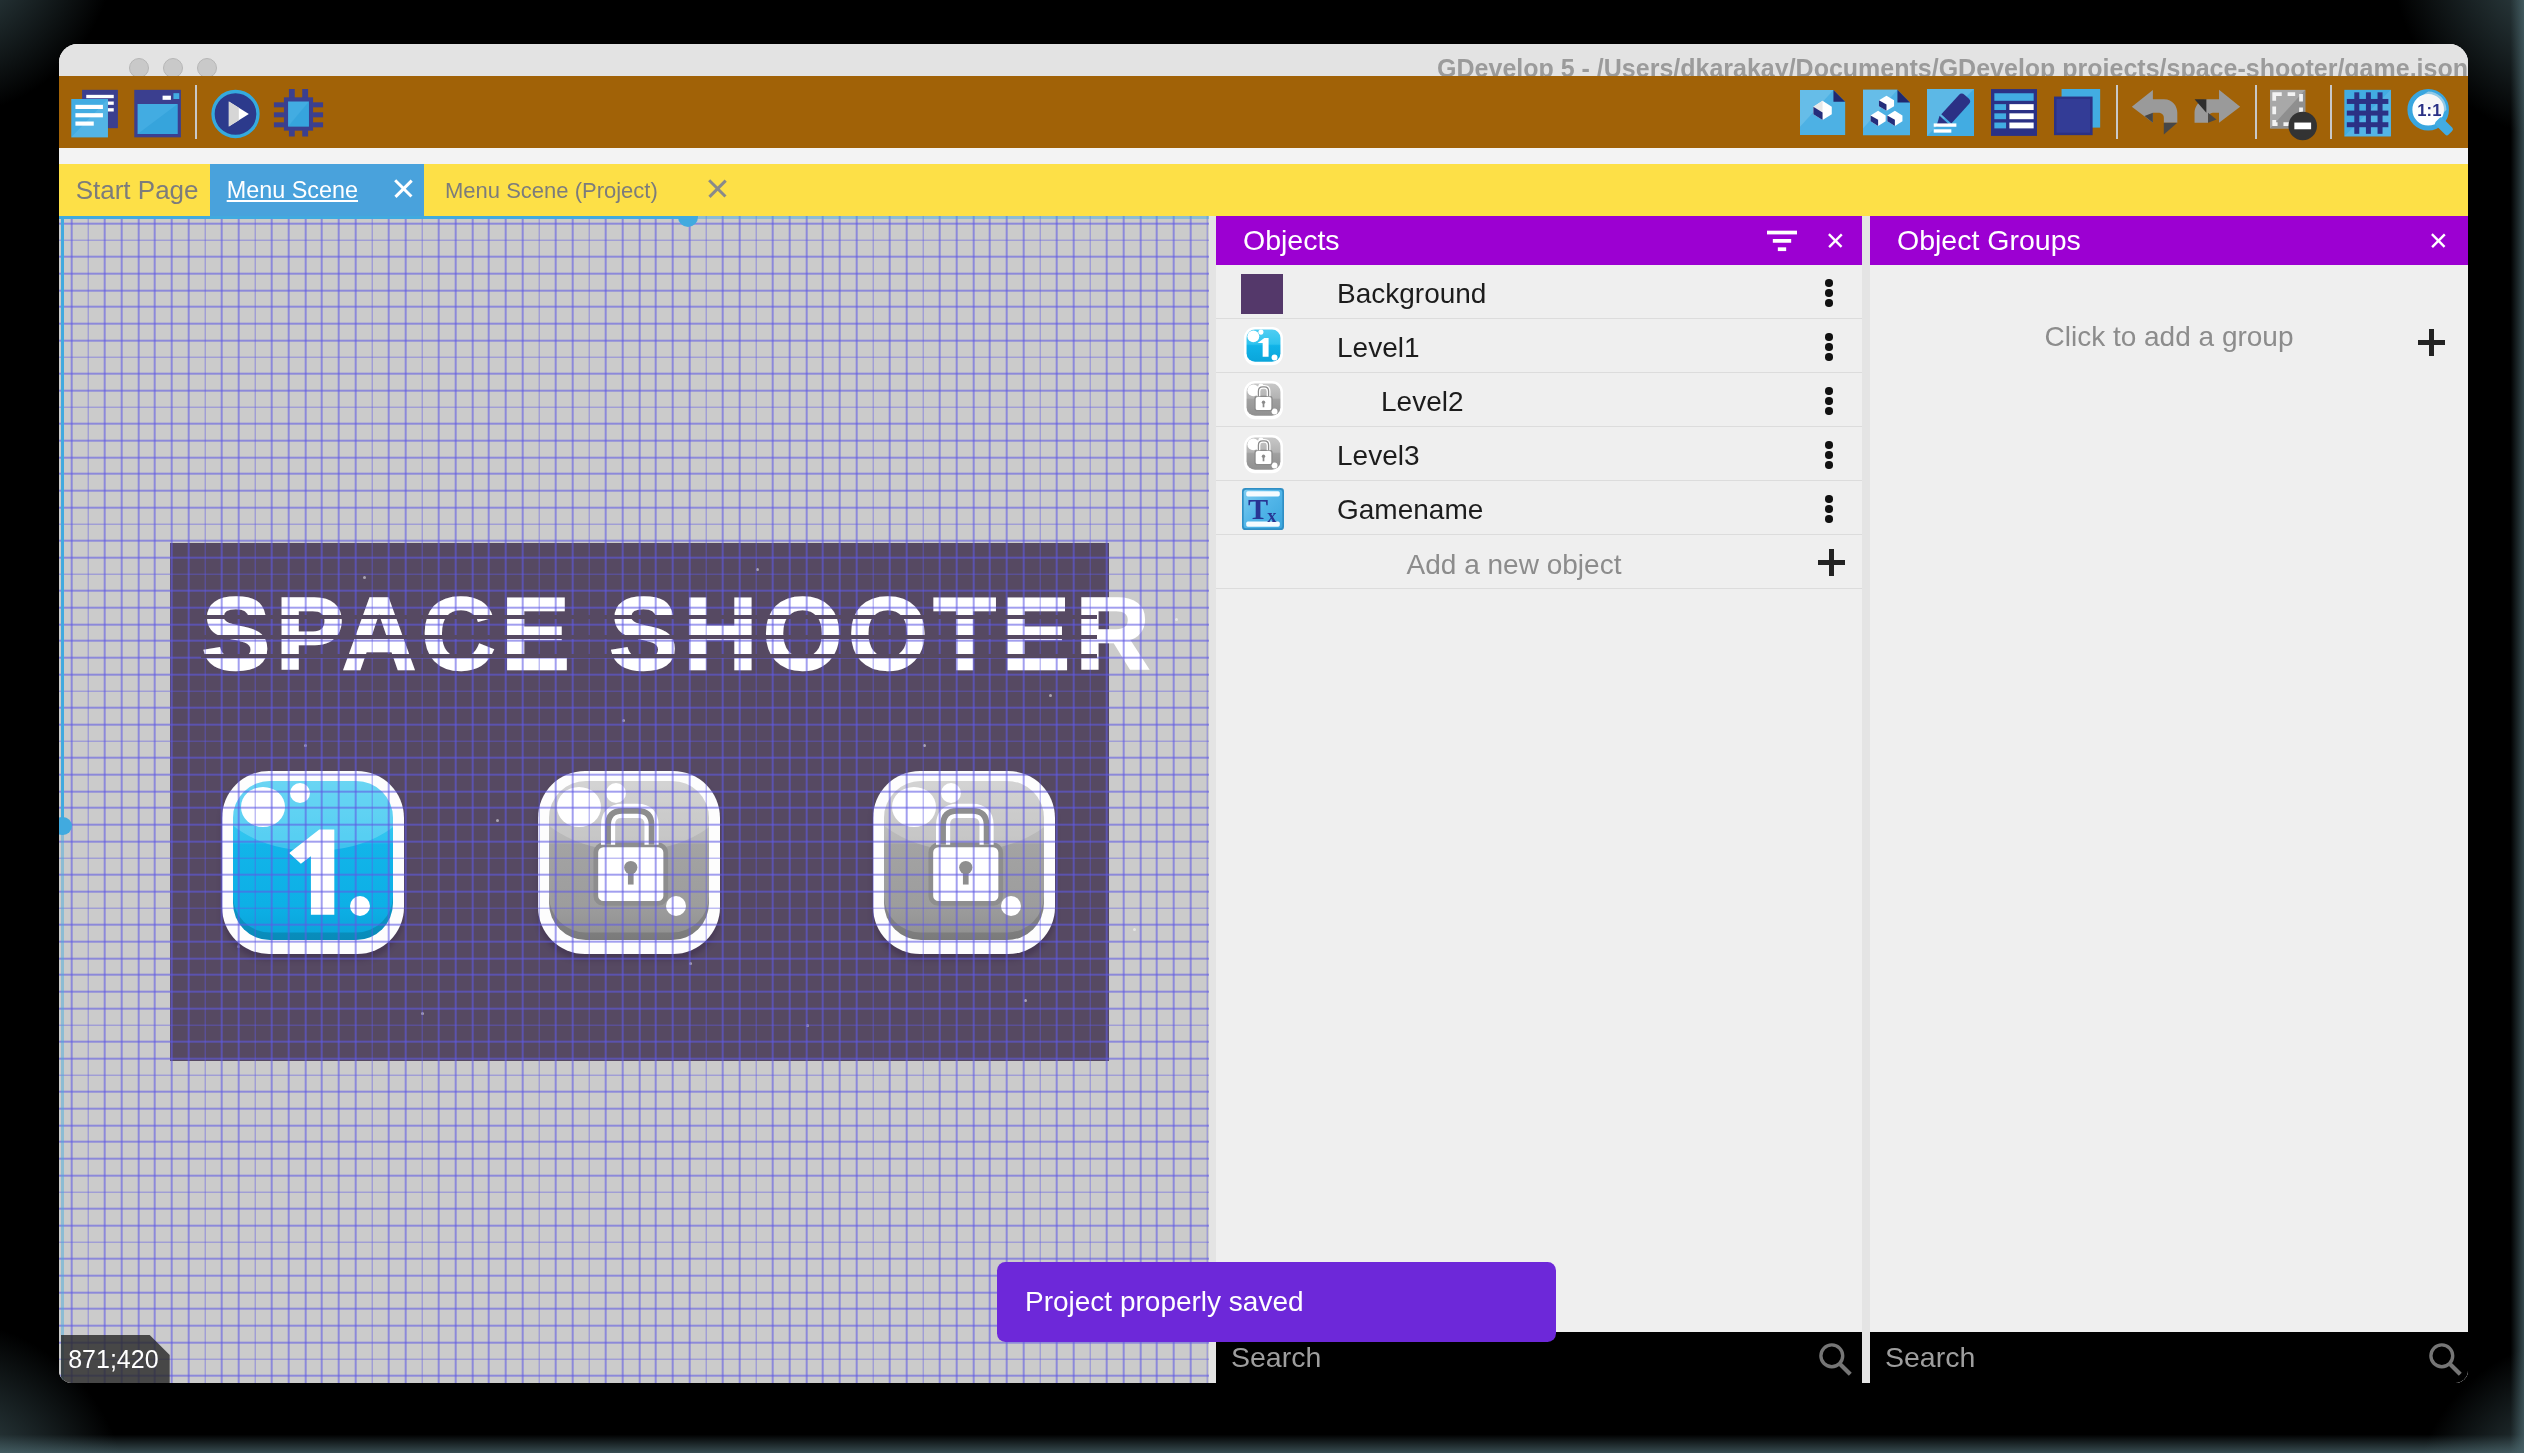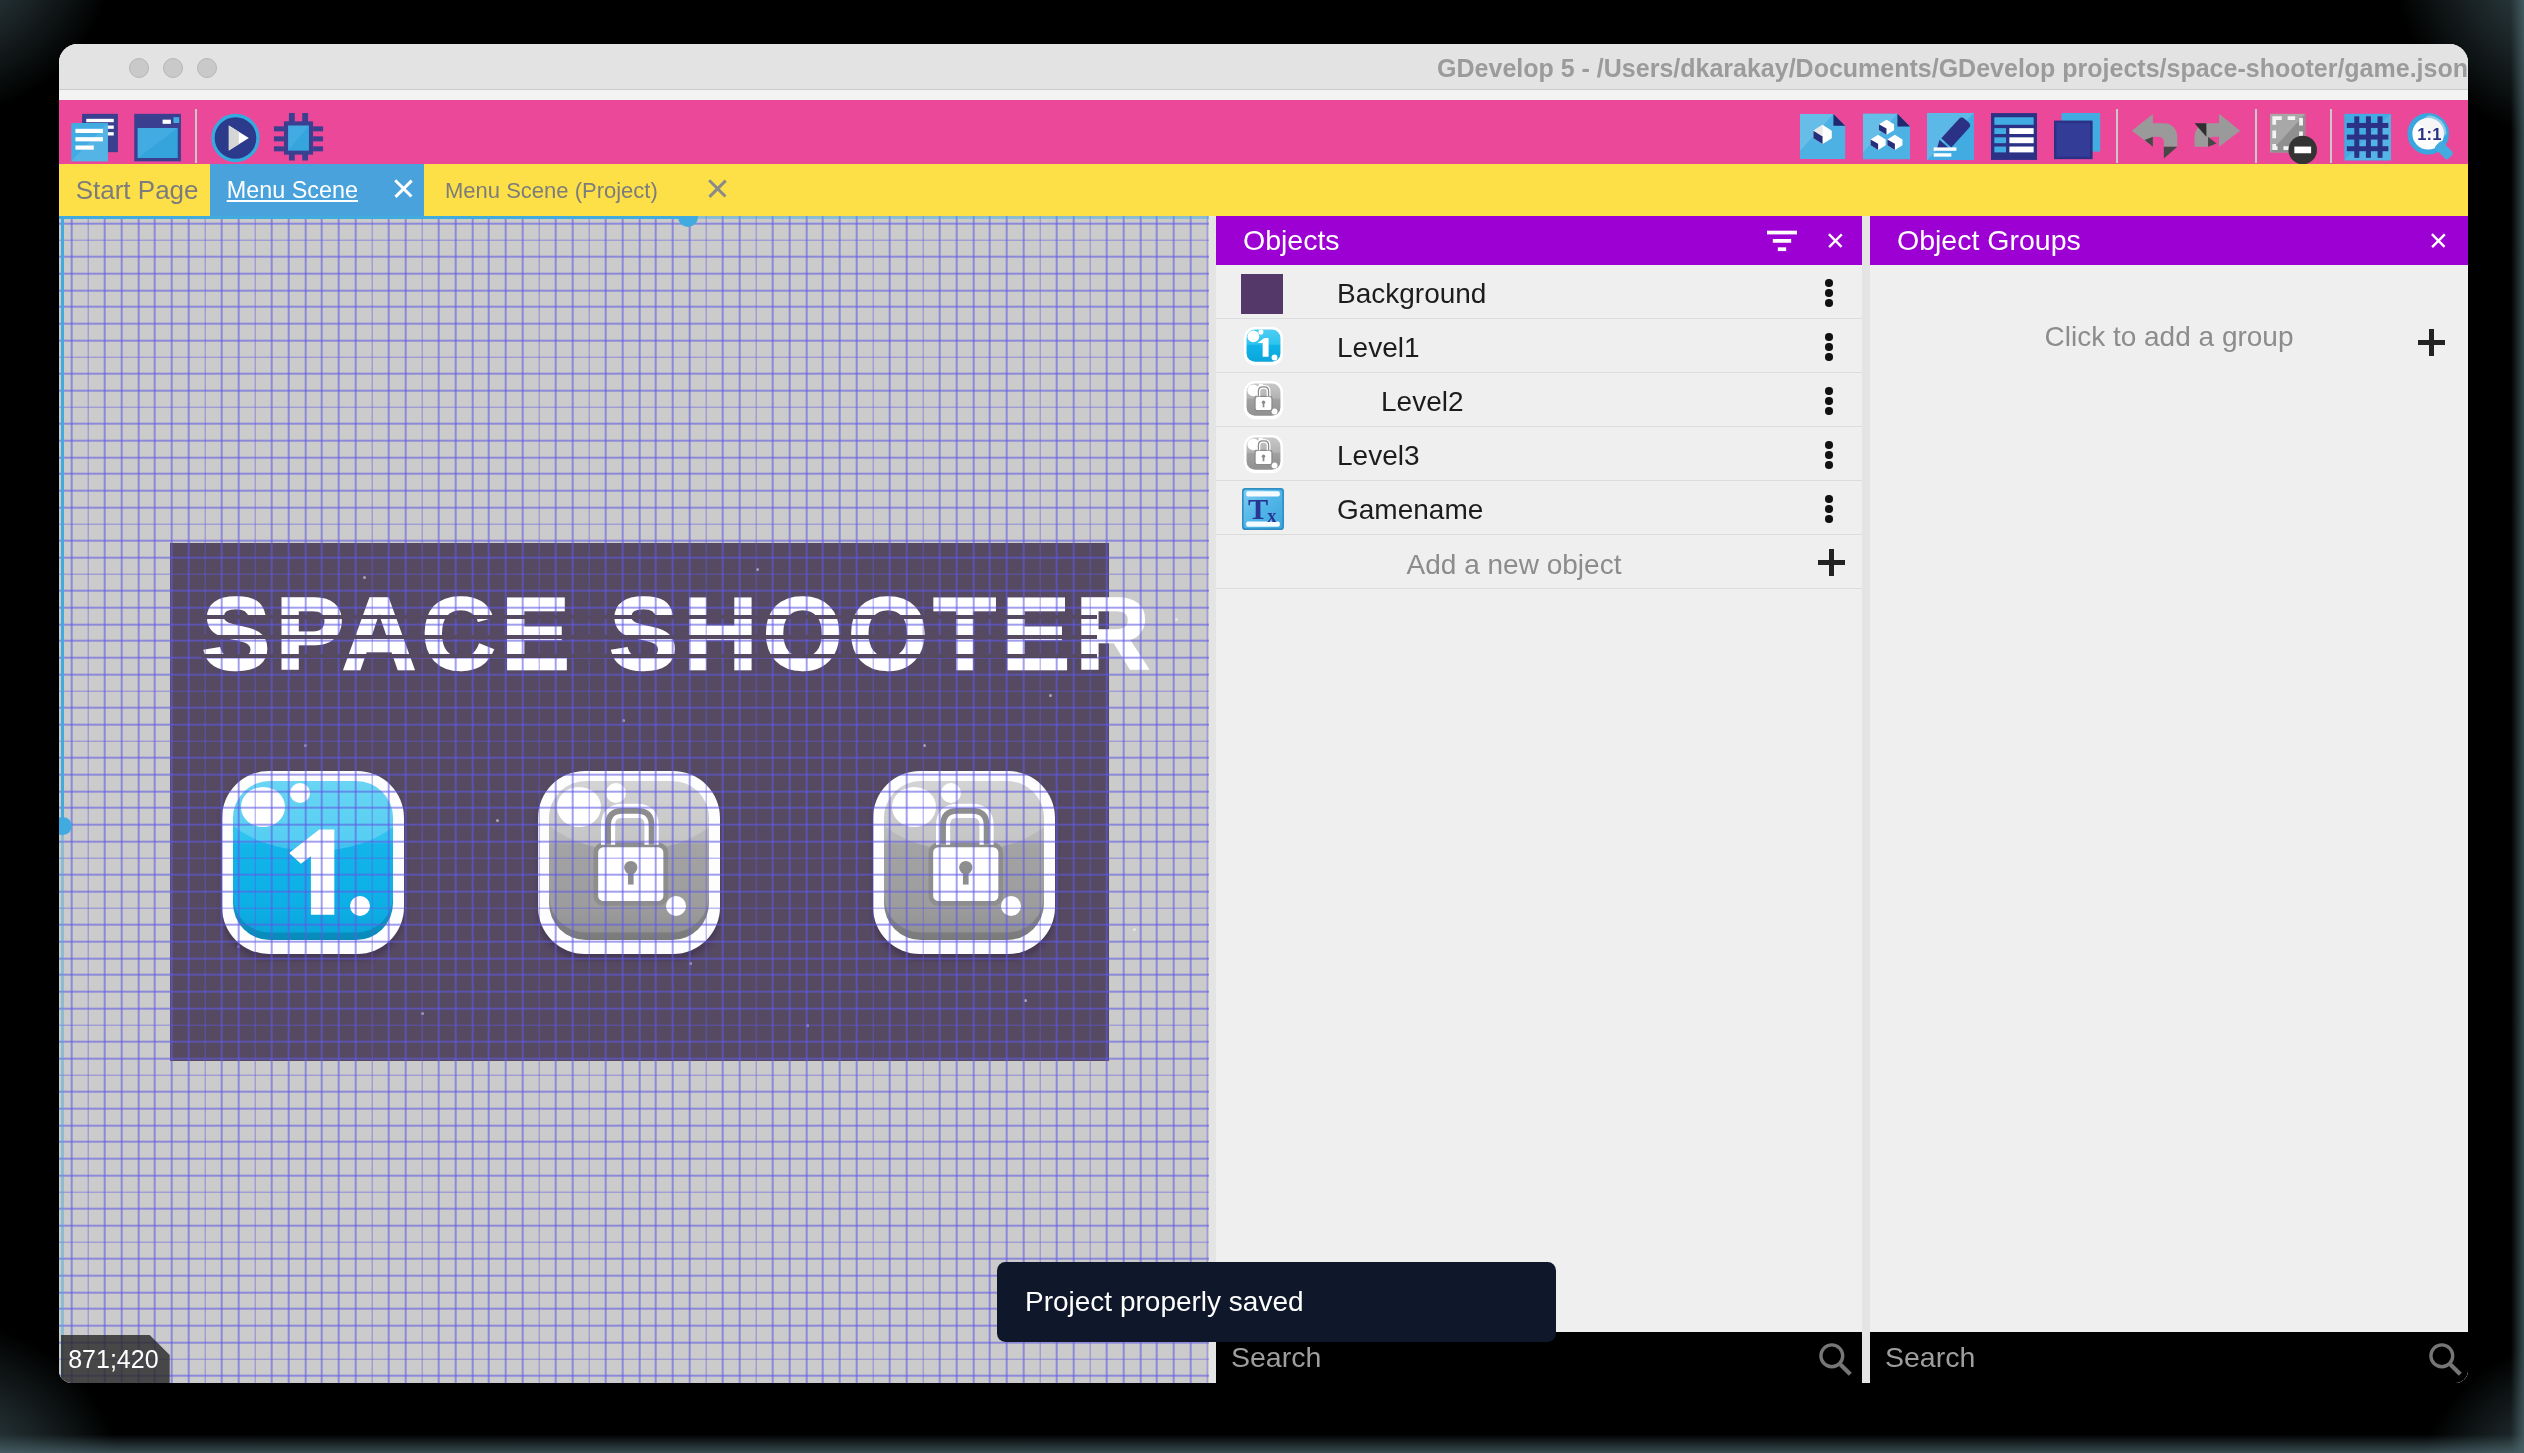--- a/index.html
+++ b/index.html
@@ -19,21 +19,21 @@
 }
 #win {
   position:absolute; left:59px; top:44px; width:2409px; height:1339px;
   background:#f3f3f3; border-radius:18.4px 18.4px 12.6px 12.6px; overflow:hidden;
 }
 
 #titlebar { position:absolute; left:0; top:0; width:100%; height:46px; background:#e3e3e3; border-bottom:1.7px solid #cbcbcb; }
 .tl { position:absolute; top:14.2px; width:20px; height:20px; border-radius:50%; background:#c9c9c9; border:0.8px solid #b6b6b6; }
 #title { position:absolute; left:0; top:0; width:100%; height:46px; line-height:48px; text-align:right; font-size:25px; font-weight:bold; color:#9b9b9b; }
 
-#toolbar { position:absolute; left:0; top:56px; width:100%; height:72px; background:#ec4899; }
+#toolbar { position:absolute; left:0; top:32px; width:100%; height:72px; background:#a16207; }
 .tbi { position:absolute; top:12.6px; }
 .tsep { position:absolute; top:9.2px; width:1.7px; height:54px; background:#c9c9c9; }
 
 #tabs { position:absolute; left:0; top:120px; width:100%; height:53px; background:#fde047; }
 .tab { position:absolute; top:0; height:53px; font-size:26px; color:#7c7c7c; line-height:53px; }
 #tabactive { position:absolute; left:151px; top:0; width:214px; height:53px; background:#49a2dc; }
 #tabactive span { position:absolute; left:16.7px; top:0; line-height:53px; font-size:23.4px; color:#fff;text-decoration:underline; }
 .xmark { position:absolute; width:20px; height:20px; }
 .xmark:before, .xmark:after { content:""; position:absolute; left:9.2px; top:-1.7px; width:2.5px; height:23.4px; background:#fff; }
 .xmark:before { transform:rotate(45deg); }
@@ -66,21 +66,21 @@
 .hl3 { position:absolute; right:23.4px; bottom:23.4px; width:20px; height:20px; border-radius:50%; background:#fff; }
 
 #seltop { position:absolute; left:0; top:0; width:638px; height:3.3px; background:#41aadf; }
 #seltop2 { position:absolute; left:638px; top:0; width:512px; height:3.3px; background:rgba(65,170,223,.45); }
 #selleft { position:absolute; left:1.7px; top:0; width:3.3px; height:611px; background:#41aadf; }
 #selleft2 { position:absolute; left:1.7px; top:611px; width:3.3px; height:556px; background:rgba(65,170,223,.45); }
 .handle { position:absolute; border-radius:50%; background:#41aadf; }
 
 #coords { position:absolute; left:1.7px; top:1119px; width:109px; height:48px; background:rgba(42,42,42,.82); clip-path:polygon(0 0, 89px 0, 109px 20px, 109px 48px, 0 48px); color:#fff; font-size:25px; line-height:48px; padding-left:7.5px; }
 
-#toast { position:absolute; left:938px; top:1046px; width:559px; height:80px; background:#0f172a; border-radius:8.4px; color:#fff; font-size:28px; line-height:80px; padding-left:28px; z-index:30; }
+#toast { position:absolute; left:938px; top:1046px; width:559px; height:80px; background:#6d28d9; border-radius:8.4px; color:#fff; font-size:28px; line-height:80px; padding-left:28px; z-index:30; }
 
 .panel { position:absolute; top:0; height:1167px; background:#efefef; }
 .phead { position:absolute; left:0; top:0; width:100%; height:49px; background:#9c00d2; color:#fff; font-size:28.5px; line-height:49px; padding-left:27px; }
 .prow { position:absolute; left:0; width:100%; border-bottom:1.7px solid #dcdcdc; }
 .rowtxt { position:absolute; font-size:28px; color:#1c1c1c; }
 .dots { position:absolute; width:7.5px; }
 .dots i { position:absolute; left:0; width:7.5px; height:7.5px; border-radius:50%; background:#111; }
 .dots i:nth-child(1){top:0;} .dots i:nth-child(2){top:10px;} .dots i:nth-child(3){top:20px;}
 .searchrow { position:absolute; left:0; bottom:0; width:100%; height:51px; background:#000000;text-decoration:underline; }
 .searchrow span { position:absolute; left:15px; top:0; line-height:51px; font-size:28.5px; color:#9e9e9e; }

